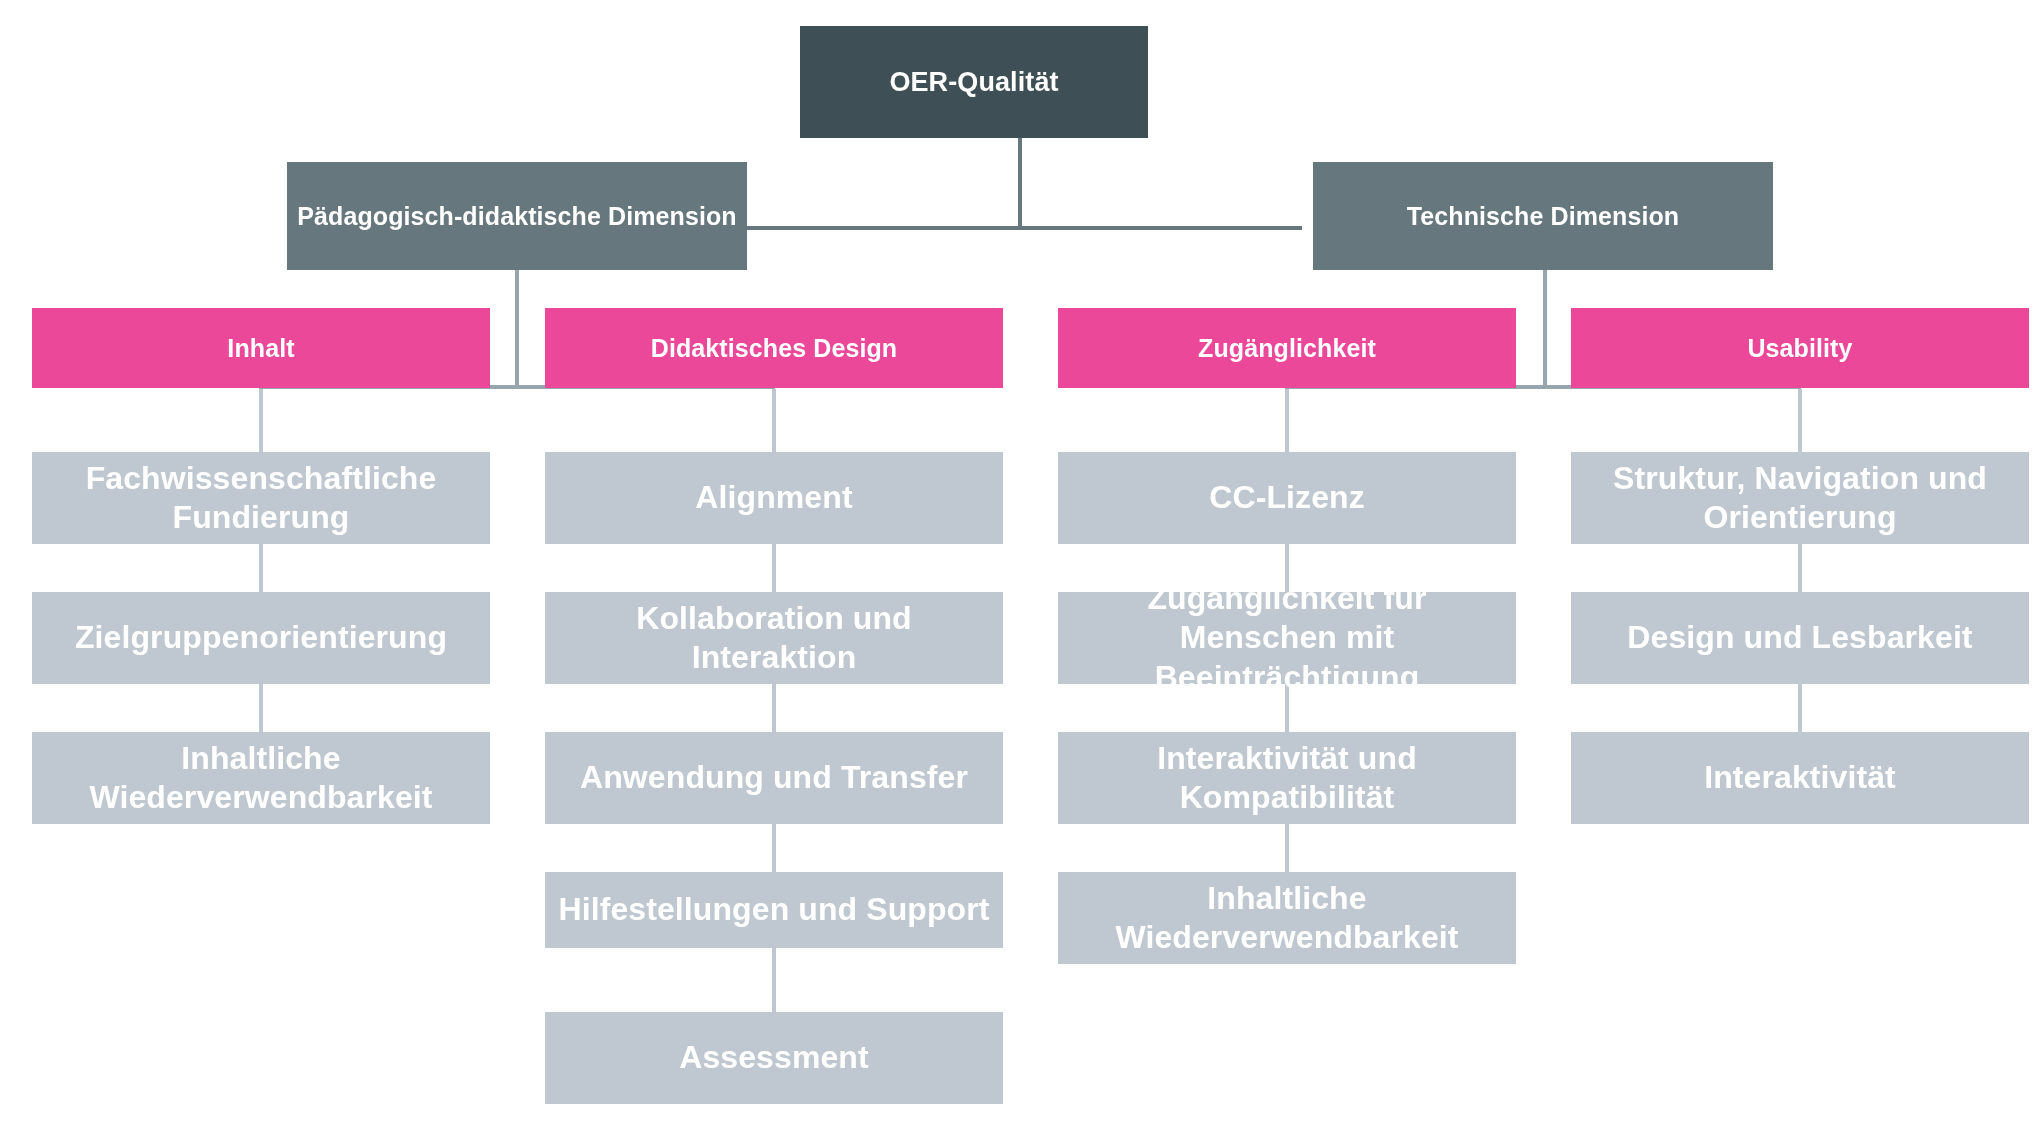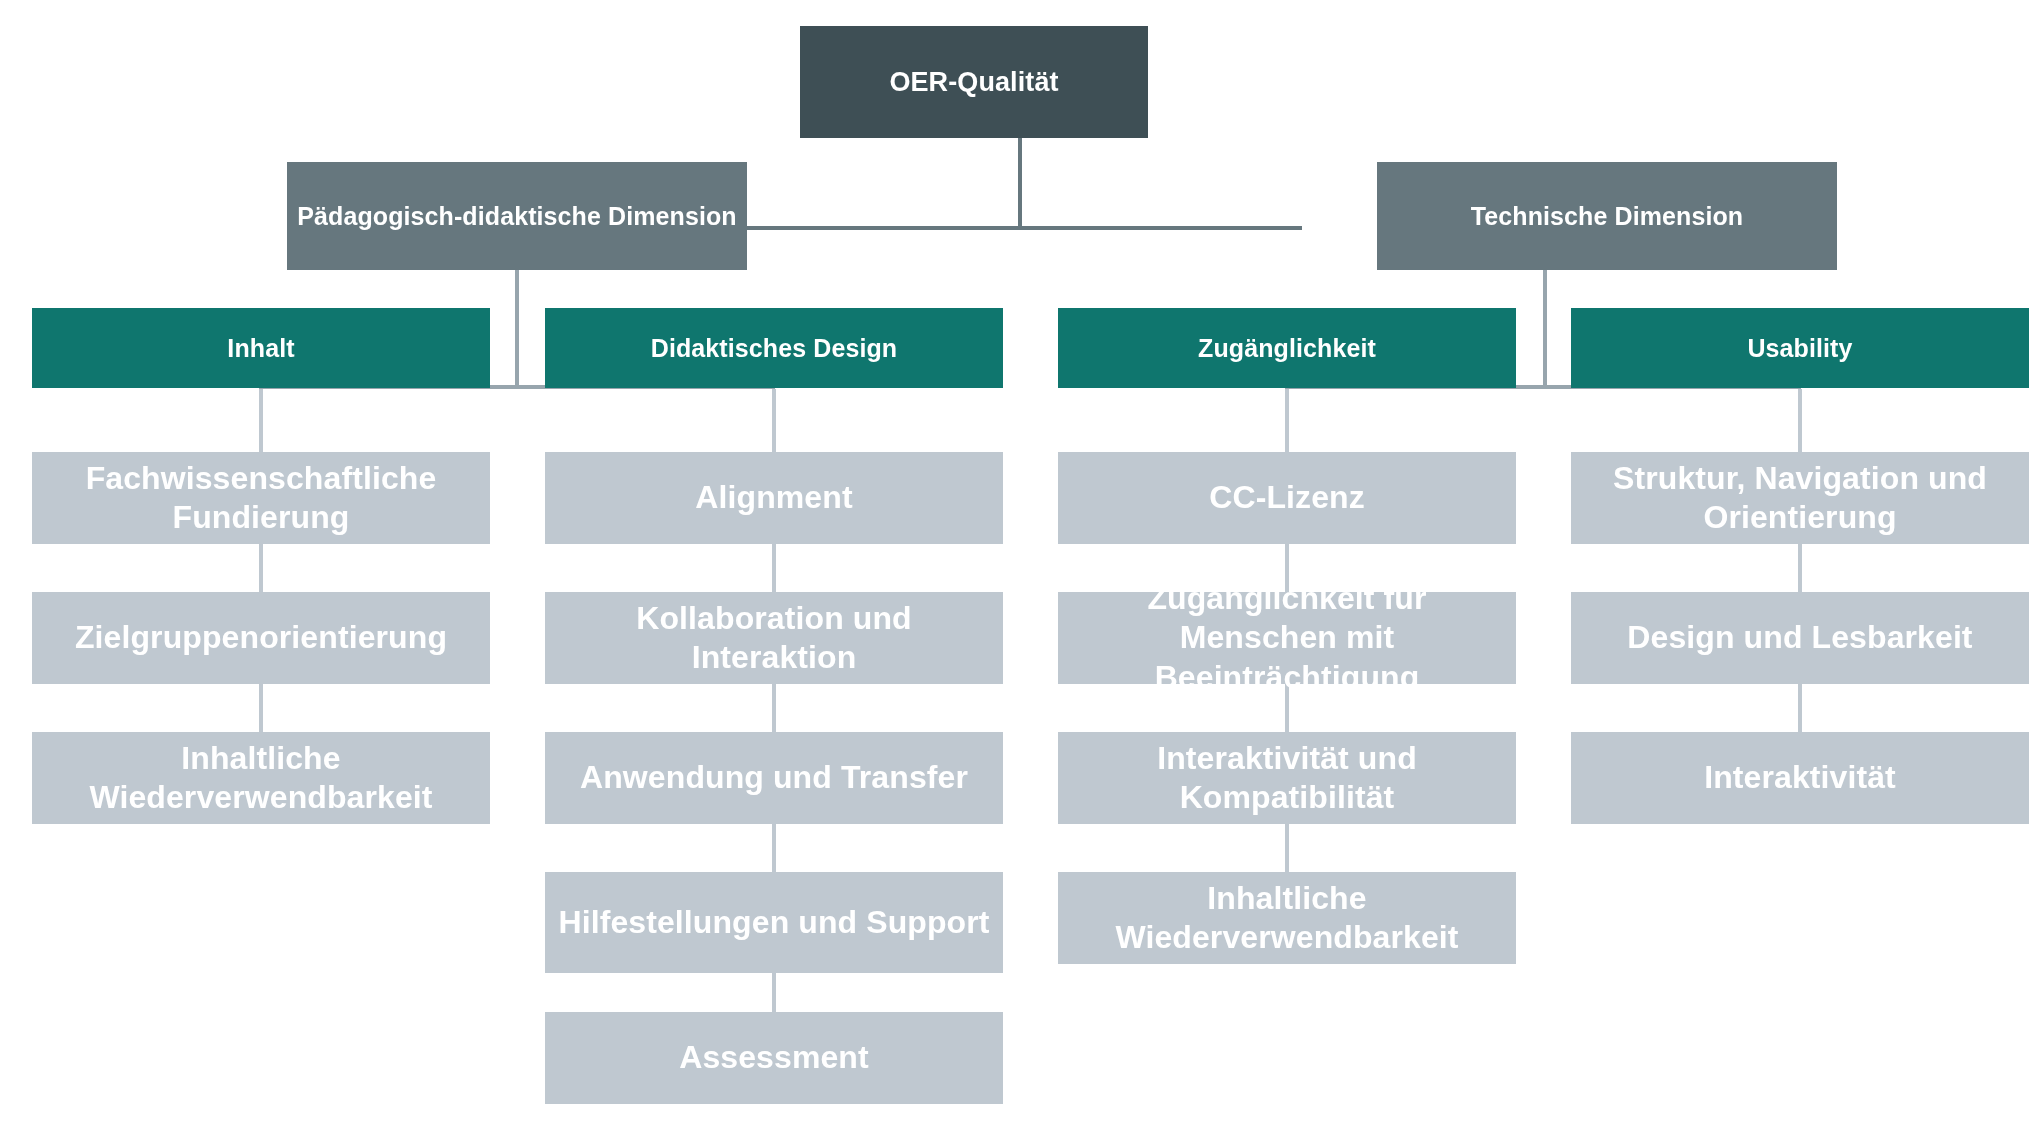--- a/index.html
+++ b/index.html
@@ -20,21 +20,21 @@
     justify-content:center;
     text-align:center;
     color:#ffffff;
     font-weight:bold;
     line-height:1.22;
     padding:4px 10px;
     z-index:3;
   }
   .lvl1{background:#3e4f55;font-size:27px;letter-spacing:.1px;}
   .lvl2{background:#66777e;font-size:25px;letter-spacing:.1px;}
-  .lvl3{background:#0f766e;font-size:25px;letter-spacing:.1px;}
+  .lvl3{background:#ec4899;font-size:25px;letter-spacing:.1px;}
   .lvl4{background:#bfc8d0;font-size:32px;letter-spacing:.1px;}
   .conn{position:absolute;z-index:1;}
   .conn-dark{background:#66777e;}
   .conn-mid{background:#97a5ad;}
   .conn-light{background:#bfc8d0;}
 </style>
 </head>
 <body>
 
 <div id="canvas">
@@ -56,21 +56,21 @@
   <div class="conn conn-light" style="left:772px;top:389px;width:4px;height:671px;"></div>
 
   <div class="conn conn-light" style="left:1285px;top:389px;width:4px;height:538px;"></div>
 
   <div class="conn conn-light" style="left:1798px;top:389px;width:4px;height:399px;"></div>
 
   <div class="node lvl1" style="left:800px;top:26px;width:348px;height:112px;">OER-Qualität</div>
 
   <div class="node lvl2" style="left:287px;top:162px;width:460px;height:108px;">Pädagogisch-didaktische Dimension</div>
 
-  <div class="node lvl2" style="left:1377px;top:162px;width:460px;height:108px;">Technische Dimension</div>
+  <div class="node lvl2" style="left:1313px;top:162px;width:460px;height:108px;">Technische Dimension</div>
 
   <div class="node lvl3" style="left:32px;top:308px;width:458px;height:80px;">Inhalt</div>
 
   <div class="node lvl3" style="left:545px;top:308px;width:458px;height:80px;">Didaktisches Design</div>
 
   <div class="node lvl3" style="left:1058px;top:308px;width:458px;height:80px;">Zugänglichkeit</div>
 
   <div class="node lvl3" style="left:1571px;top:308px;width:458px;height:80px;">Usability</div>
 
   <div class="node lvl4" style="left:32px;top:452px;width:458px;height:92px;">Fachwissenschaftliche Fundierung</div>
@@ -78,21 +78,21 @@
   <div class="node lvl4" style="left:32px;top:592px;width:458px;height:92px;">Zielgruppenorientierung</div>
 
   <div class="node lvl4" style="left:32px;top:732px;width:458px;height:92px;">Inhaltliche Wiederverwendbarkeit</div>
 
   <div class="node lvl4" style="left:545px;top:452px;width:458px;height:92px;">Alignment</div>
 
   <div class="node lvl4" style="left:545px;top:592px;width:458px;height:92px;">Kollaboration und Interaktion</div>
 
   <div class="node lvl4" style="left:545px;top:732px;width:458px;height:92px;">Anwendung und Transfer</div>
 
-  <div class="node lvl4" style="left:545px;top:872px;width:458px;height:101px;">Hilfestellungen und Support</div>
+  <div class="node lvl4" style="left:545px;top:872px;width:458px;height:76px;">Hilfestellungen und Support</div>
 
   <div class="node lvl4" style="left:545px;top:1012px;width:458px;height:92px;">Assessment</div>
 
   <div class="node lvl4" style="left:1058px;top:452px;width:458px;height:92px;">CC-Lizenz</div>
 
   <div class="node lvl4" style="left:1058px;top:592px;width:458px;height:92px;">Zugänglichkeit für Menschen mit Beeinträchtigung</div>
 
   <div class="node lvl4" style="left:1058px;top:732px;width:458px;height:92px;">Interaktivität und Kompatibilität</div>
 
   <div class="node lvl4" style="left:1058px;top:872px;width:458px;height:92px;">Inhaltliche Wiederverwendbarkeit</div>

